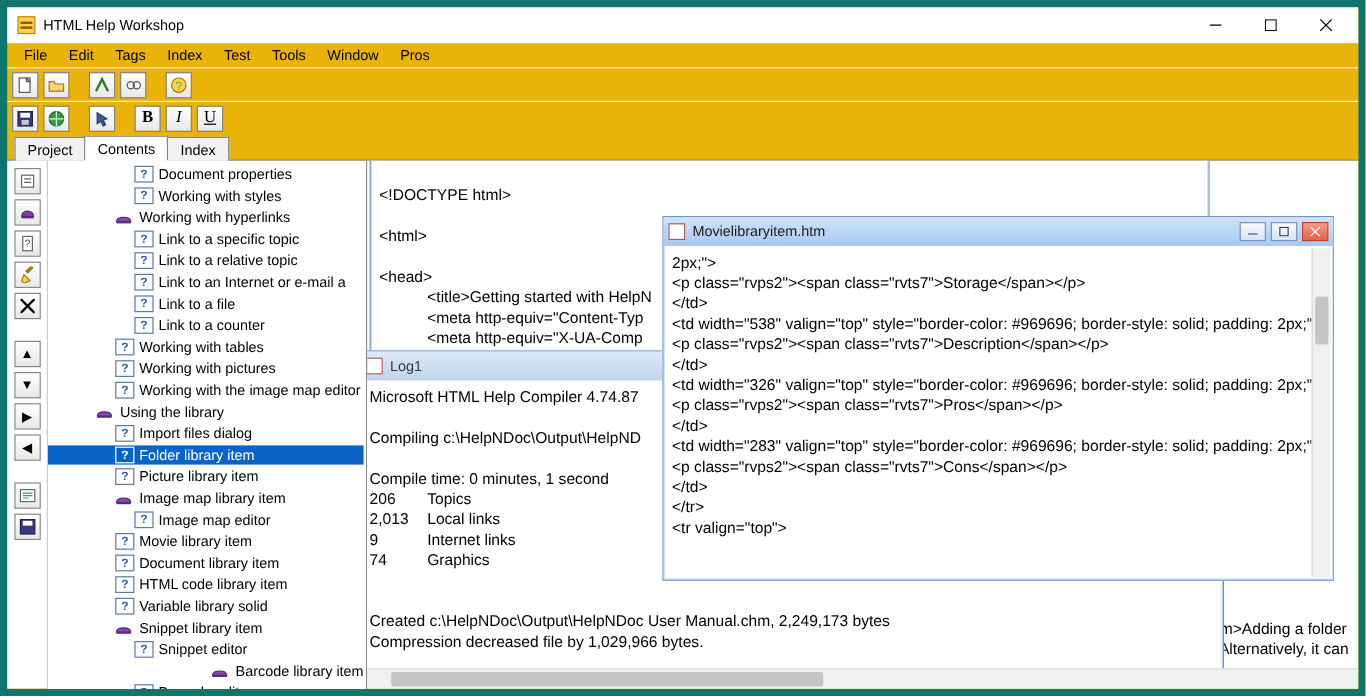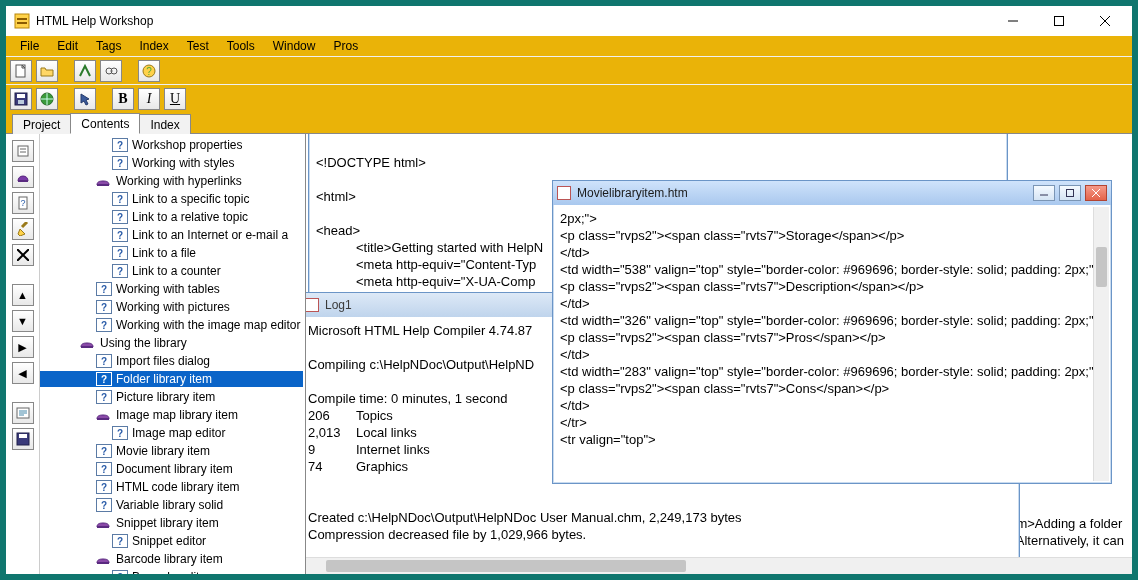--- a/index.html
+++ b/index.html
@@ -229,21 +229,21 @@
               <rect x="3" y="2" width="8" height="4" fill="#fff"></rect>
             </svg>
           </div>
       </div>
 
       <div class="tree-wrap">
         <ul class="tree" id="tree-root">
             <li>
               <div class="node " style="padding-left: 72px;">
                 <span class="ticon page">?</span>
-                <span>Workshop properties</span>
+                <span>Document properties</span>
               </div>
             </li>
             <li>
               <div class="node " style="padding-left: 72px;">
                 <span class="ticon page">?</span>
                 <span>Working with styles</span>
               </div>
             </li>
             <li>
               <div class="node " style="padding-left: 56px;">
@@ -385,21 +385,21 @@
                 <span>Snippet library item</span>
               </div>
             </li>
             <li>
               <div class="node " style="padding-left: 72px;">
                 <span class="ticon page">?</span>
                 <span>Snippet editor</span>
               </div>
             </li>
             <li>
-              <div class="node " style="padding-left: 56px;">
+              <div class="node " style="padding-left: 56px; justify-content: flex-end;">
                 <span class="ticon book">
                   <svg width="16" height="12">
                     <path d="M1 10c0-3 2-4 6-4s6 1 6 4" fill="#8a4aa8" stroke="#5a2a80"></path>
                     <rect x="1" y="9" width="12" height="2" fill="#5a2a80"></rect>
                   </svg>
                 </span>
                 <span>Barcode library item</span>
               </div>
             </li>
             <li>

